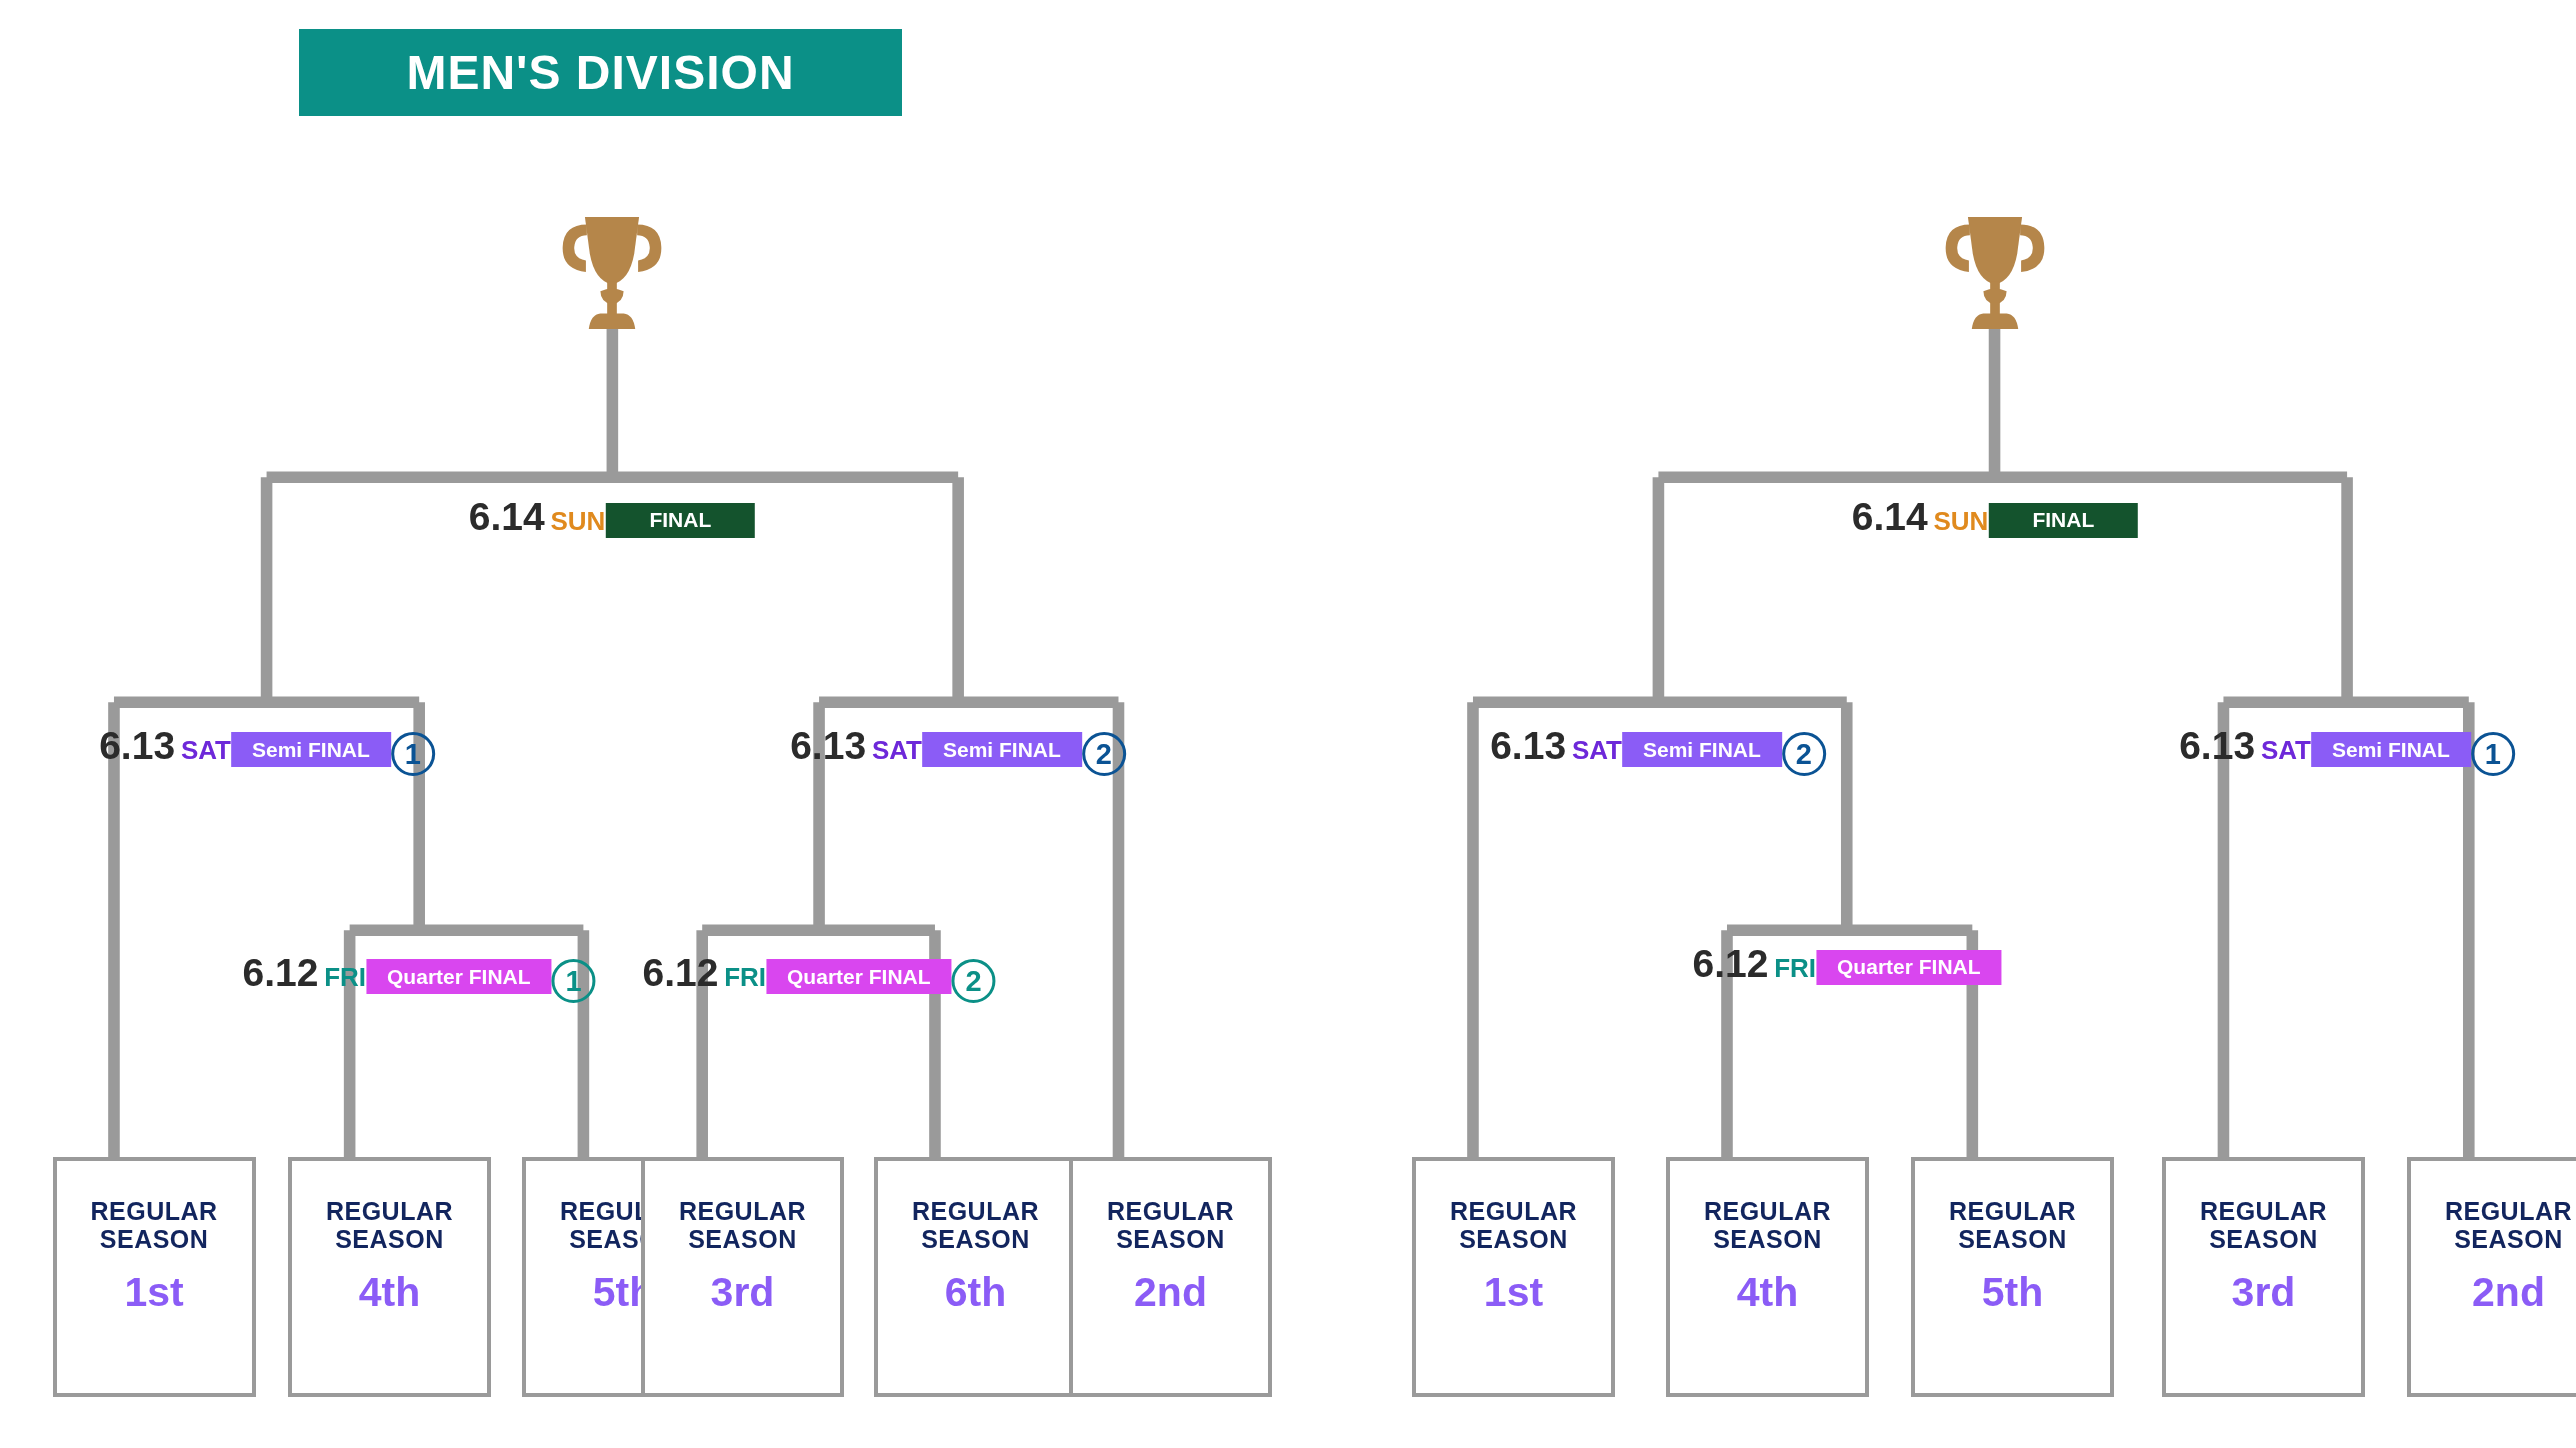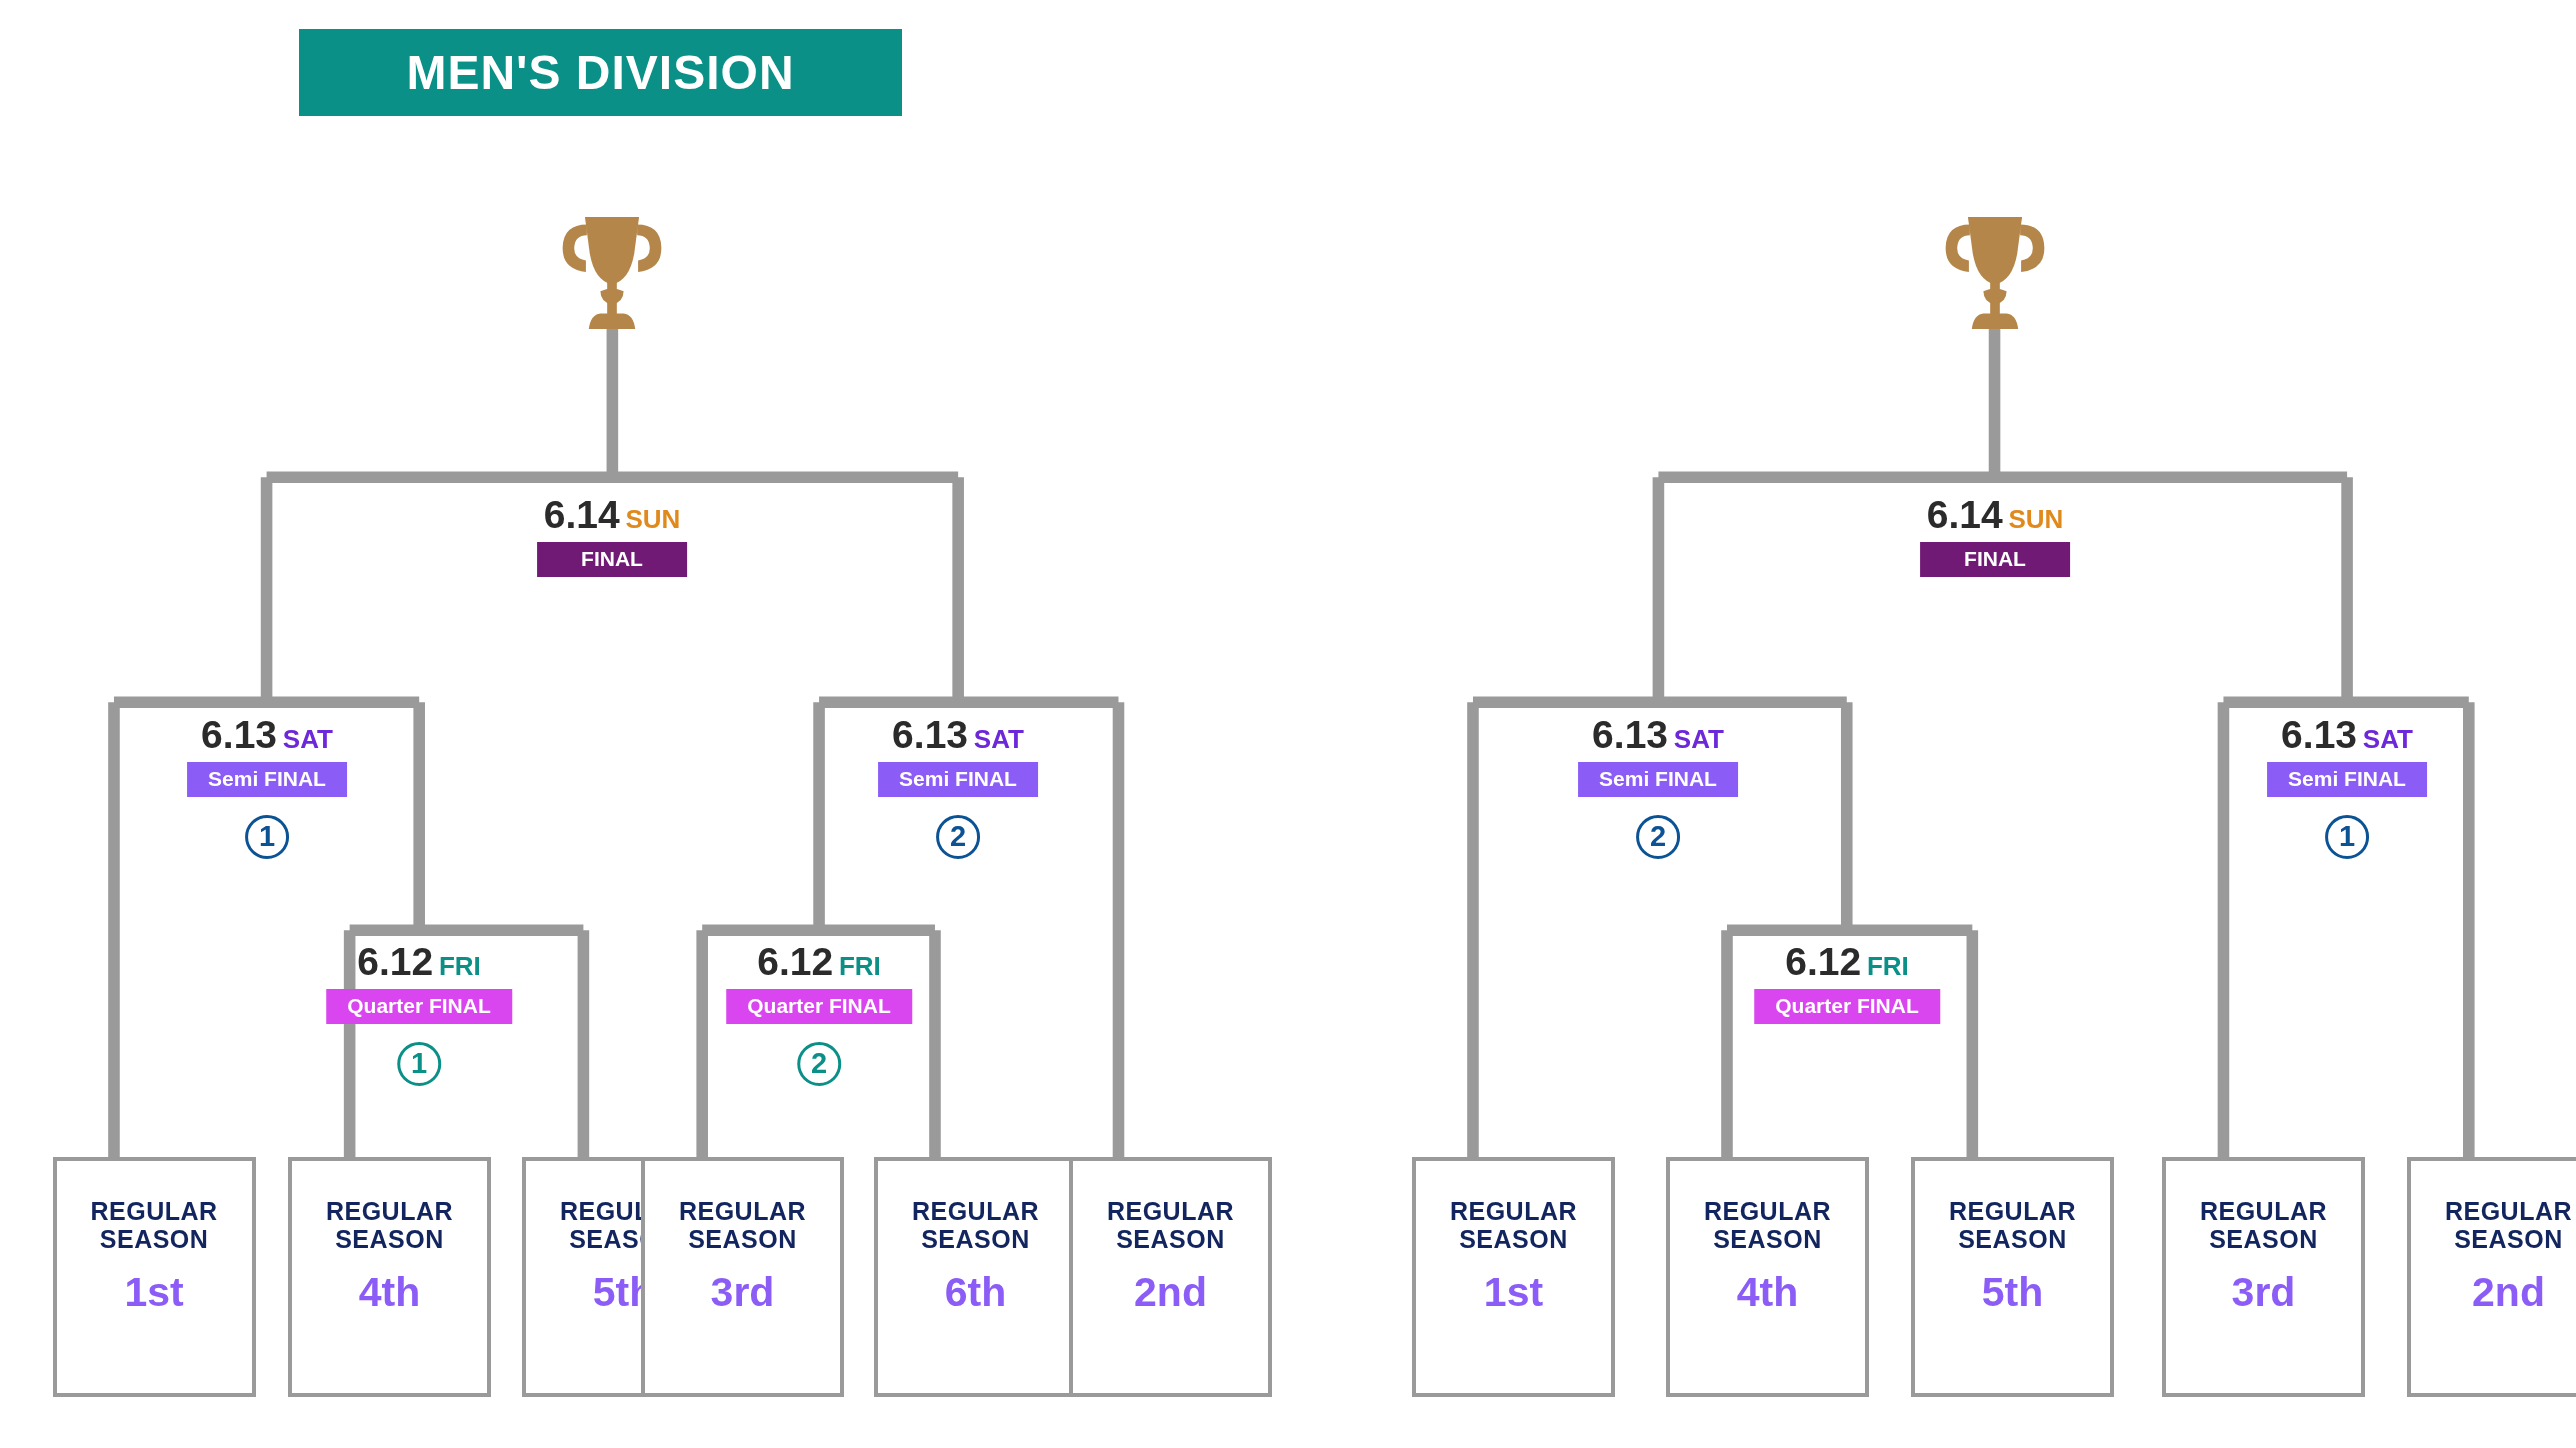--- a/index.html
+++ b/index.html
@@ -40,21 +40,20 @@
   #bracket-lines {
     position: absolute;
     left: 0; top: 0;
     width: 2576px; height: 1449px;
   }
 
   
   .match-node {
     position: absolute;
     display: flex;
-    flex-direction: column;
     align-items: center;
     transform: translateX(-50%);
     white-space: nowrap;
   }
   .match-date {
     font-weight: 700;
     font-size: 39px;
     color: #2b2b2b;
     line-height: 1;
     font-family: "Liberation Sans", sans-serif;
@@ -70,21 +69,21 @@
 
   .match-badge {
     margin-top: 7.7px;
     color: #ffffff;
     font-weight: 700;
     font-size: 21px;
     line-height: 1;
     padding: 6.8px 21px 7.7px 21px;
     font-family: "Liberation Sans", sans-serif;
   }
-  .badge-final { background: #701a75; padding-left: 44px; padding-right: 44px; }
+  .badge-final { background: #14532d; padding-left: 44px; padding-right: 44px; }
   .badge-semi  { background: #8b5cf6; }
   .badge-qf    { background: #d946ef; }
 
   .match-circle {
     margin-top: 17.4px;
     width: 44px; height: 44px;
     border-radius: 50%;
     border: 3.9px solid #0b5394;
     color: #0b5394;
     display: flex;

